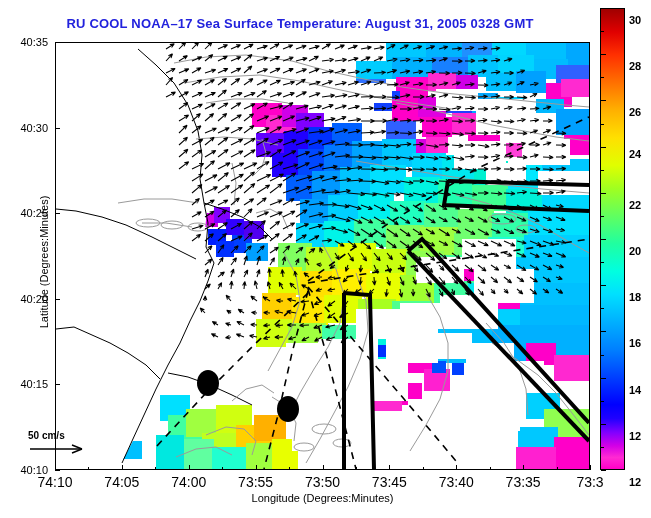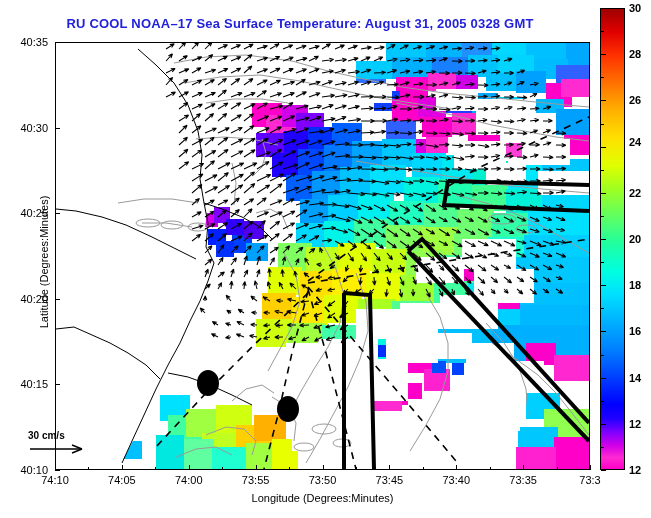--- a/index.html
+++ b/index.html
@@ -13,21 +13,21 @@
 
   
   #plot{left:55px;top:42px;width:535px;height:428px;
         background:#ffffff;border:1px solid #000;box-sizing:border-box;overflow:hidden;}
   #plotclip{position:absolute;inset:0;overflow:hidden;}
 
   
   #annot{left:8px;top:4px;font-size:9.5px;color:#2222dd;line-height:13px;z-index:30;}
 
   
-  .xtick{font-size:11px;color:#000;transform:translateX(-50%);top:474px;}
+  .xtick{font-size:14px;color:#000;transform:translateX(-50%);top:474px;}
   .ytick{font-size:11px;color:#000;transform:translateY(-50%);text-align:right;width:46px;left:2px;}
   #xlabel{left:55px;top:492px;width:535px;text-align:center;font-size:11px;color:#000;}
   #ylabel{left:-56px;top:256px;width:200px;text-align:center;font-size:11px;color:#000;
           transform:rotate(-90deg);transform-origin:center center;}
 
   .tickmark{background:#000;z-index:25;}
   .tx{width:1px;height:5px;bottom:0;}
   .ty{height:1px;width:5px;left:0;}
   .txm{width:1px;height:3px;bottom:0;}
 
@@ -50,21 +50,21 @@
           #a0ff20 61%,
           #e0ff00 66%,
           #ffe000 72%,
           #ffb000 78%,
           #ff7000 84%,
           #ff3000 90%,
           #e00000 95%,
           #a00000 100%);}
   .cbtick{background:#000;width:5px;height:1px;left:601px;z-index:6;}
   .cbtickm{background:#000;width:3px;height:1px;left:601px;z-index:6;}
-  .cblabel{font-size:11px;font-weight:bold;color:#000;left:629px;transform:translateY(-50%);}
+  .cblabel{font-size:11px;font-weight:bold;color:#000;left:629px;transform:translateY(-50%);margin-top:12px;}
 
   
   #scalebox{left:28px;top:430px;z-index:40;}
   #scaletext{font-size:10px;font-weight:bold;color:#000;}
 
   svg{display:block;}
 </style>
 </head>
 <body>
 
@@ -1020,21 +1020,21 @@
             <path d="M500.0,234.0 L506.4,236.3 M506.4,236.3 L501.8,236.5 M506.4,236.3 L503.0,233.2" stroke="#000000" stroke-width="1.05" fill="none"></path>
             <path d="M500.0,246.0 L506.7,250.4 M506.7,250.4 L502.2,249.6 M506.7,250.4 L504.2,246.6" stroke="#000000" stroke-width="1.05" fill="none"></path>
           </g>
       </g>
     </svg>
 
   </div>
 </div>
 
 <div class="abs" id="scalebox">
-  <div id="scaletext">30 cm/s</div>
+  <div id="scaletext">50 cm/s</div>
   <svg width="62" height="16">
     <line x1="2" y1="8" x2="54" y2="8" stroke="#000" stroke-width="1.4"></line>
     <path d="M54,8 L44,4 M54,8 L44,12" stroke="#000" stroke-width="1.4" fill="none"></path>
   </svg>
 </div>
 
 <div id="xticks">
     <div class="abs xtick" style="left: 55px;">74:10</div>
     <div class="abs tickmark tx" style="left: 55px; top: 465px;"></div>
     <div class="abs tickmark txm" style="left: 88.4375px; top: 467px;"></div>

